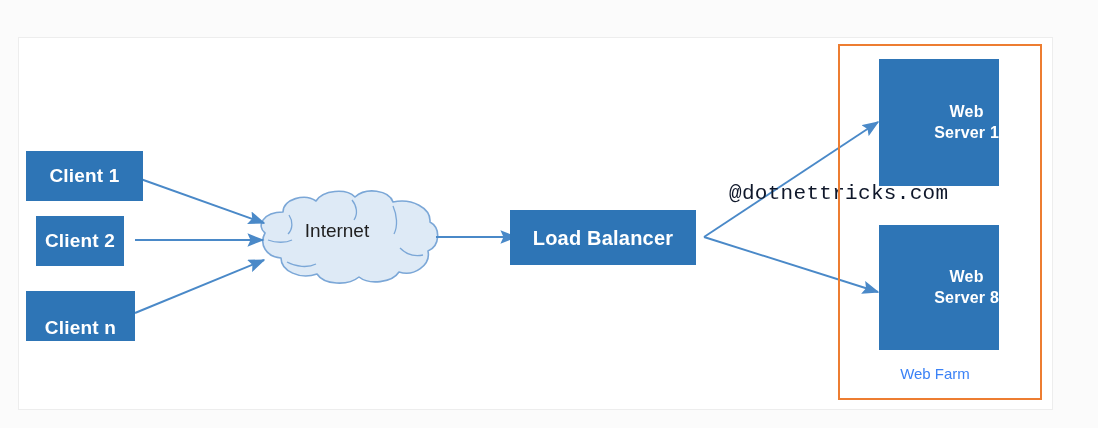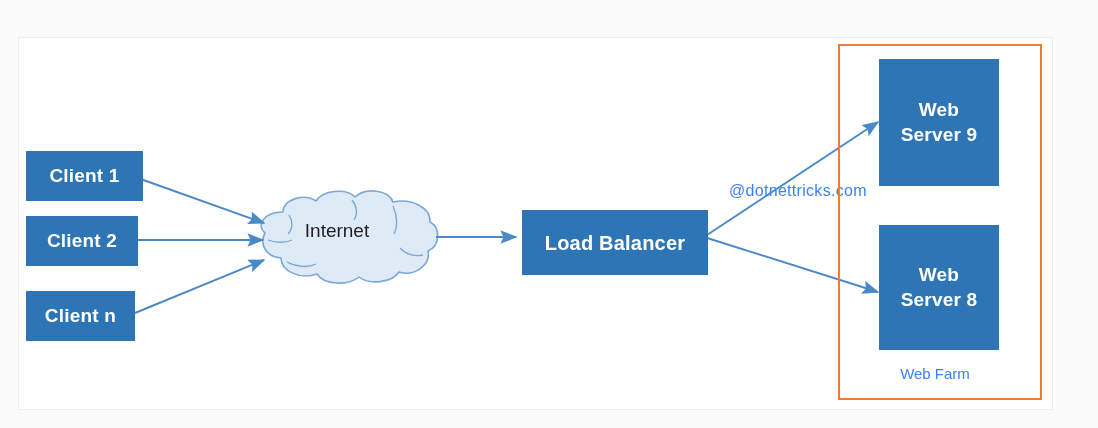--- a/index.html
+++ b/index.html
@@ -48,21 +48,22 @@
     line-height: 1.30;
     box-sizing: border-box;
   }
   .client-box {
     font-size: 19px;
   }
   .lb-box {
     font-size: 20px;
   }
   .server-box {
-    font-size: 19px;
+    font-size: 16px;
+    justify-content: flex-end;
   }
   #web-farm-border {
     position: absolute;
     left: 838px;
     top: 44px;
     width: 204px;
     height: 356px;
     border: 2px solid #ED7D31;
     box-sizing: border-box;
     background: transparent;
@@ -84,23 +85,23 @@
     width: 150px;
     text-align: center;
     font-size: 19px;
     color: #1f1f1f;
     font-family: "Liberation Sans", sans-serif;
   }
   #watermark {
     position: absolute;
     left: 729px;
     top: 182px;
-    font-size: 16px;
-    color: #3b82f6;
-    font-family: Liberation Sans, sans-serif;
+    font-size: 21px;
+    color: #0f172a;
+    font-family: Liberation Mono, monospace;
     letter-spacing: 0.3px;
     white-space: nowrap;
   }
 </style>
 </head>
 <body>
 
 <div id="stage">
 
   <div id="frame"></div>
@@ -143,42 +144,42 @@
 
     <line x1="704" y1="237" x2="878" y2="122" stroke="#4A89C8" stroke-width="1.9" marker-end="url(#arrowhead)"></line>
 
     <line x1="704" y1="237" x2="878" y2="292" stroke="#4A89C8" stroke-width="1.9" marker-end="url(#arrowhead)"></line>
   </svg>
 
   <div class="node-box client-box" id="client-1" style="left:26px; top:151px; width:117px; height:50px;">
     <span>Client 1</span>
   </div>
 
-  <div class="node-box client-box" id="client-2" style="left:26px; top:216px; width:112px; height:50px;text-align:center;">
+  <div class="node-box client-box" id="client-2" style="left:36px; top:216px; width:88px; height:50px;text-align:center;">
     <span>Client 2</span>
   </div>
 
-  <div class="node-box client-box" id="client-n" style="left:26px; top:291px; width:109px; height:50px;">
+  <div class="node-box client-box" id="client-n" style="left:26px; top:291px; width:109px; height:50px;align-items:flex-end;">
     <span>Client n</span>
   </div>
 
   <div id="internet-label">Internet</div>
 
-  <div class="node-box lb-box" id="load-balancer" style="left:522px; top:210px; width:186px; height:65px;text-align:center;">
+  <div class="node-box lb-box" id="load-balancer" style="left:510px; top:210px; width:186px; height:55px;text-align:center;">
     <span>Load Balancer</span>
   </div>
 
   <div id="watermark">@dotnettricks.com</div>
 
   <div id="web-farm-border"></div>
 
   <div class="node-box server-box" id="web-server-1" style="left:879px; top:59px; width:120px; height:127px;">
     <span>
       <span>Web</span><br>
-      <span>Server 9</span>
+      <span>Server 1</span>
     </span>
   </div>
 
   <div class="node-box server-box" id="web-server-2" style="left:879px; top:225px; width:120px; height:125px;">
     <span>
       <span>Web</span><br>
       <span>Server 8</span>
     </span>
   </div>
 

